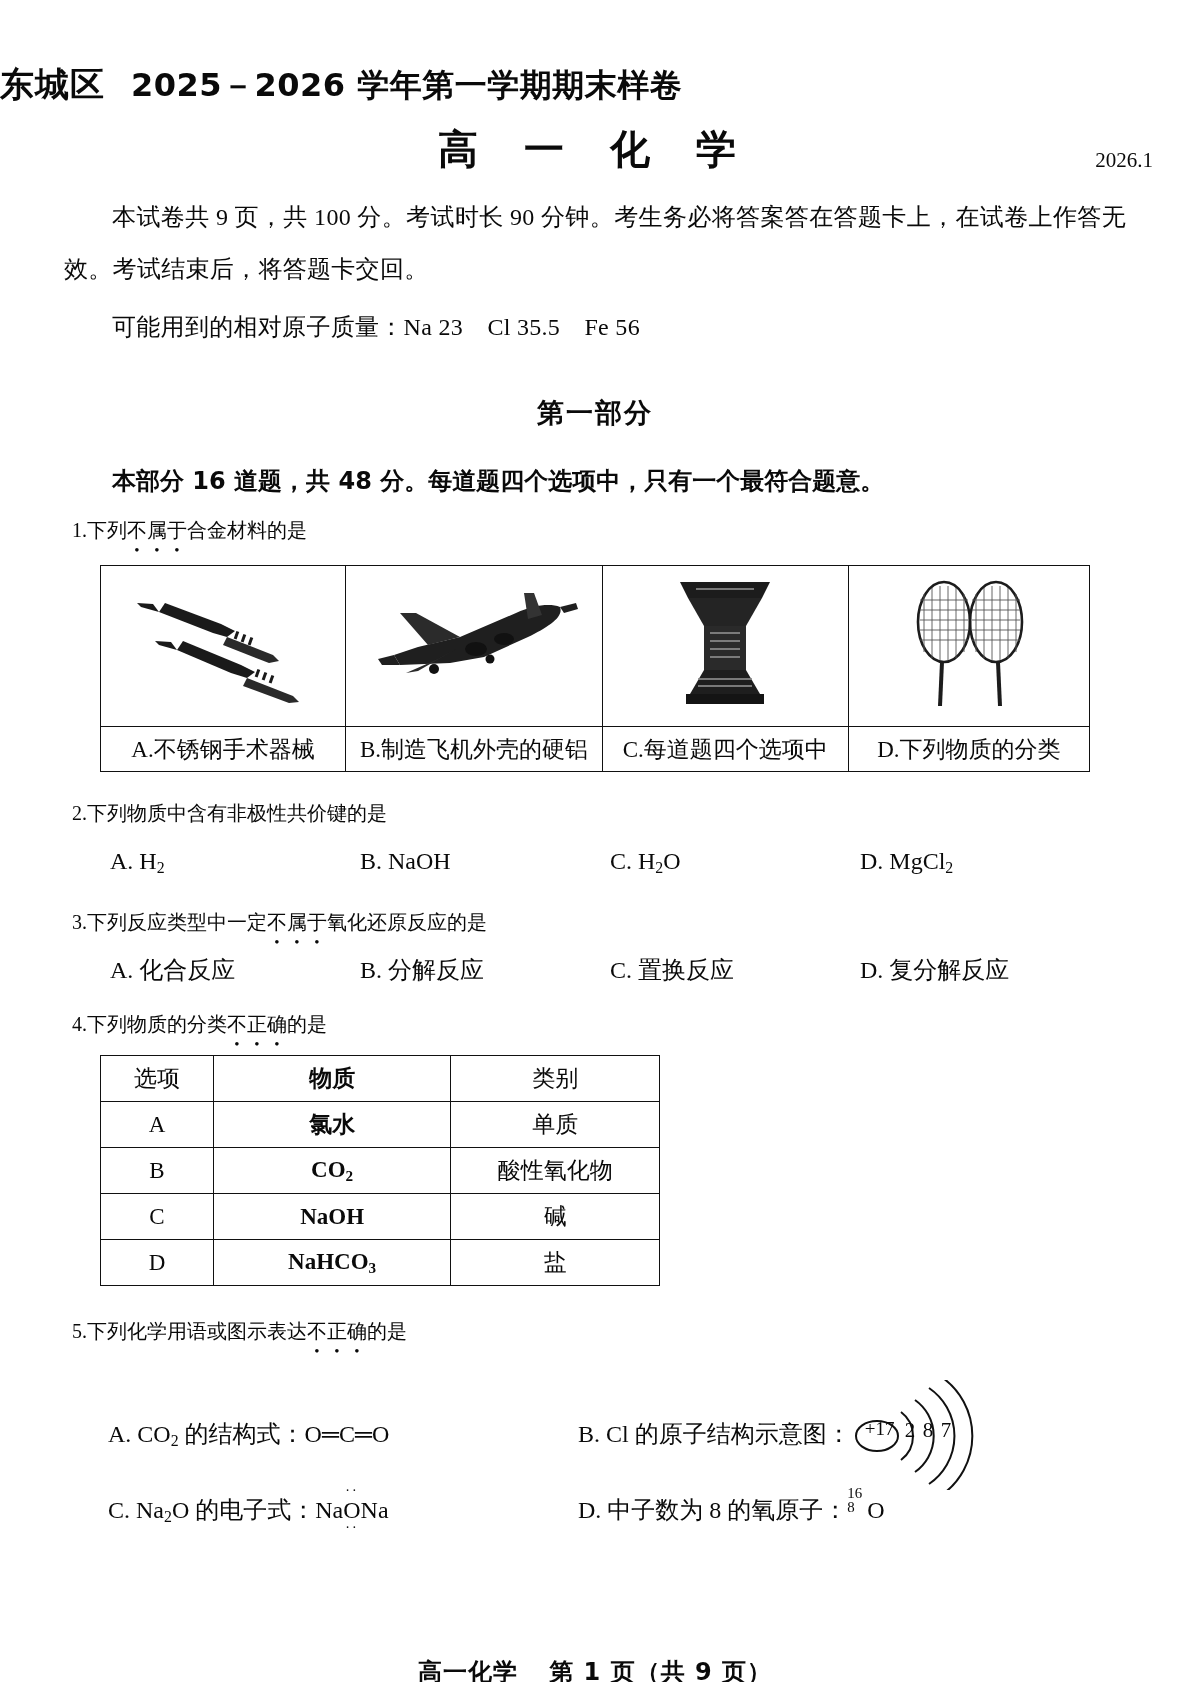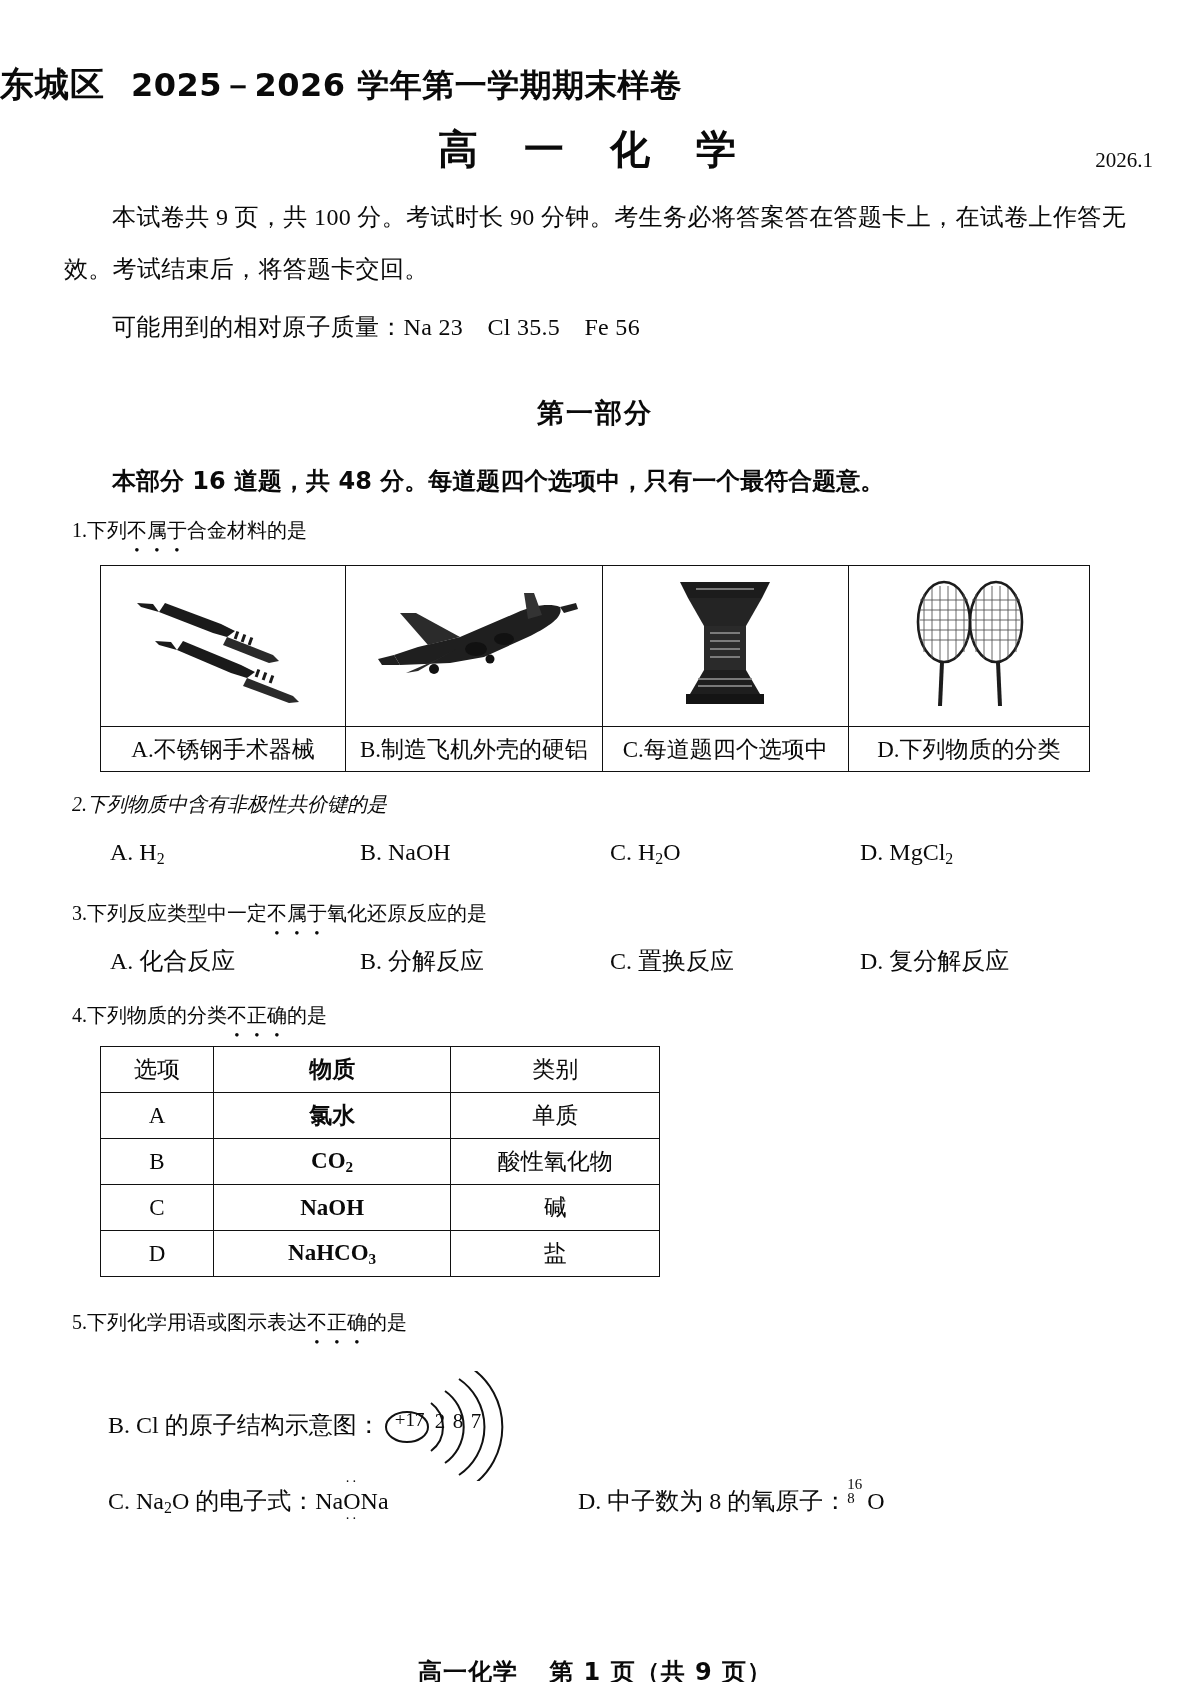--- a/index.html
+++ b/index.html
@@ -229,21 +229,21 @@
     </tr>
     <tr>
       <td class="lbl-cell cw1"><span>A.</span><span>不锈钢手术器械</span></td>
       <td class="lbl-cell cw2"><span>B.</span><span>制造飞机外壳的硬铝</span></td>
       <td class="lbl-cell cw3"><span>C.</span><span>每道题四个选项中</span></td>
       <td class="lbl-cell cw4"><span>D.</span><span>下列物质的分类</span></td>
     </tr>
   </tbody>
     </table>
 
-  <div class="q-line" style="margin-top:15px;font-style:italic;">
+  <div class="q-line" style="margin-top:24px;">
     <span>2.</span><span>下列物质中含有非极性共价键的是</span>
   </div>
   <div class="opt-line">
     <span class="o1"><span>A.</span> H<sub>2</sub></span>
     <span class="o2"><span>B.</span> <span>NaOH</span></span>
     <span class="o3"><span>C.</span> H<sub>2</sub>O</span>
     <span><span>D.</span> MgCl<sub>2</sub></span>
   </div>
 
   <div class="q-line" style="margin-top:20px;">
@@ -289,20 +289,24 @@
     </tr>
   </tbody>
     </table>
 
   <div class="q-line" style="margin-top:28px;">
     <span>5.</span><span>下列化学用语或图示表达</span><span class="dot">不</span><span class="dot">正</span><span class="dot">确</span><span>的是</span>
   </div>
 
   <div class="q5-opts">
     <div class="q5-row">
+      <span class="q5-a">
+        <span>A.</span>
+        CO<sub>2</sub> 的结构式：<span>O═C═O</span>
+      </span>
       <span class="q5-b">
         <span>B.</span>
         <span>Cl 的原子结构示意图：</span>
         <span class="atom-dia">
           <svg width="150" height="110" viewBox="0 0 150 110" style="position:absolute; left:-4px; top:-32px;">
             <ellipse cx="24" cy="56" rx="21" ry="15" fill="none" stroke="#111" stroke-width="2"></ellipse>
             <path d="M48 32 A 30 30 0 0 1 48 80" fill="none" stroke="#111" stroke-width="2"></path>
             <path d="M62 20 A 44 44 0 0 1 62 92" fill="none" stroke="#111" stroke-width="2"></path>
             <path d="M76 8 A 58 58 0 0 1 76 104" fill="none" stroke="#111" stroke-width="2"></path>
             <path d="M90 -2 A 72 72 0 0 1 90 114" fill="none" stroke="#111" stroke-width="2"></path>

